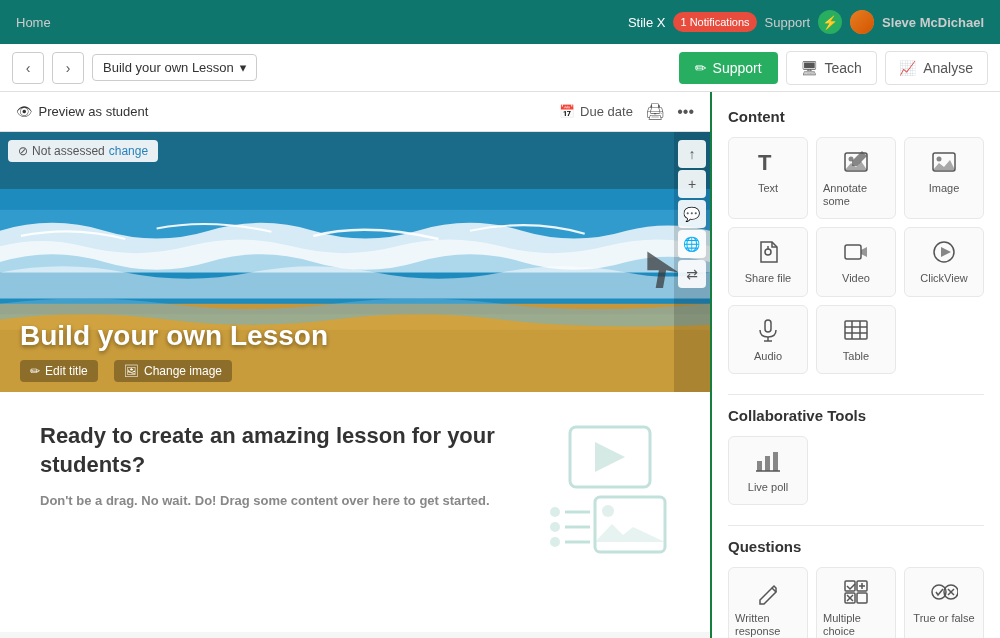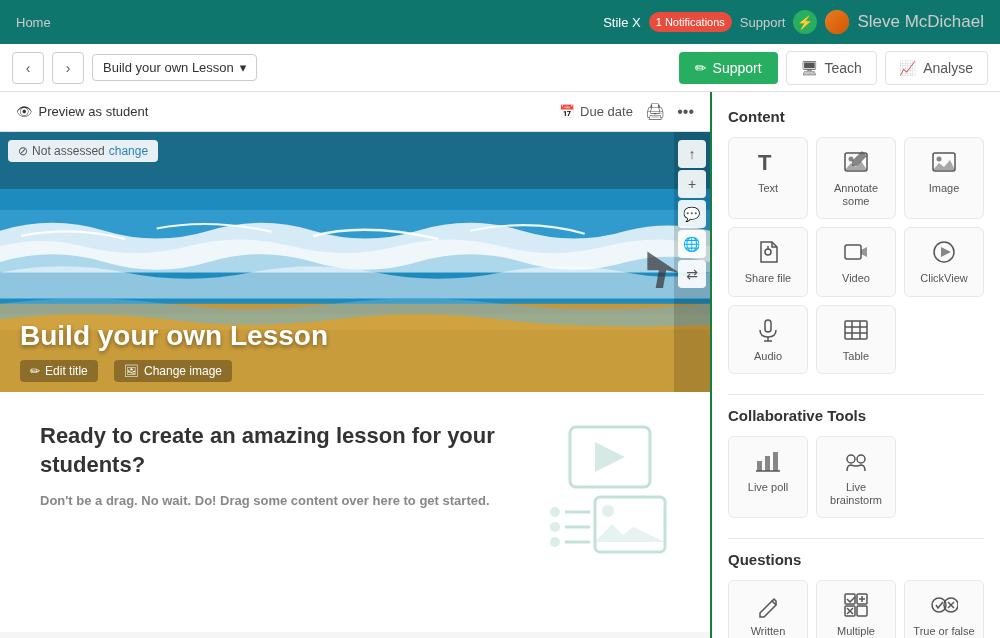--- a/index.html
+++ b/index.html
@@ -41,21 +41,21 @@
       background: #e67e22;
       display: flex; align-items: center; justify-content: center;
       color: #fff; font-size: 10px;
       overflow: hidden;
     }
     .avatar-img {
       width: 100%; height: 100%;
       background: linear-gradient(135deg, #e67e22, #d35400);
       border-radius: 50%;
     }
-    .user-name { color: #ccc; font-size: 17px; }
+    .user-name { color: #ccc; font-size: 13px; font-weight: bold; }
 
     
     .second-toolbar {
       background: #fff;
       height: 48px;
       display: flex;
       align-items: center;
       padding: 0 12px;
       border-bottom: 1px solid #e0e0e0;
       gap: 8px;
@@ -286,21 +286,21 @@
     }
     .content-item-icon {
       font-size: 20px;
       color: #555;
       height: 28px;
       display: flex; align-items: center; justify-content: center;
     }
     .content-item-label {
       font-size: 11px;
       color: #555;
-      text-align: center;
+      text-align: left;
       line-height: 1.2;
     }
 
     .divider { height: 1px; background: #e8e8e8; margin: 12px 0; }
 
     
     svg { display: block; }
   </style>
 </head>
 <body>
@@ -557,30 +557,20 @@
           <svg width="28" height="28" viewBox="0 0 28 28" xmlns="http://www.w3.org/2000/svg">
             <rect x="3" y="14" width="5" height="10" fill="#555" opacity="0.7"></rect>
             <rect x="11" y="9" width="5" height="15" fill="#555" opacity="0.7"></rect>
             <rect x="19" y="5" width="5" height="19" fill="#555" opacity="0.7"></rect>
             <line x1="2" y1="24" x2="26" y2="24" stroke="#555" stroke-width="1.5"></line>
           </svg>
         </div>
         <span class="content-item-label">Live poll</span>
       </div>
 
-      <div class="content-item">
-        <div class="content-item-icon">
-          <svg width="28" height="28" viewBox="0 0 28 28" xmlns="http://www.w3.org/2000/svg">
-            <circle cx="9" cy="12" r="4" fill="none" stroke="#555" stroke-width="1.5"></circle>
-            <circle cx="19" cy="12" r="4" fill="none" stroke="#555" stroke-width="1.5"></circle>
-            <path d="M5,24 Q5,18 9,18 Q14,20 19,18 Q23,18 23,24" fill="none" stroke="#555" stroke-width="1.5"></path>
-          </svg>
-        </div>
-        <span class="content-item-label">Live brainstorm</span>
-      </div>
 
       <div class="content-item" style="visibility:hidden;"></div>
 
     </div>
 
     <div class="divider"></div>
     <div class="panel-section-title">Questions</div>
     <div class="content-grid">
 
       <div class="content-item">

